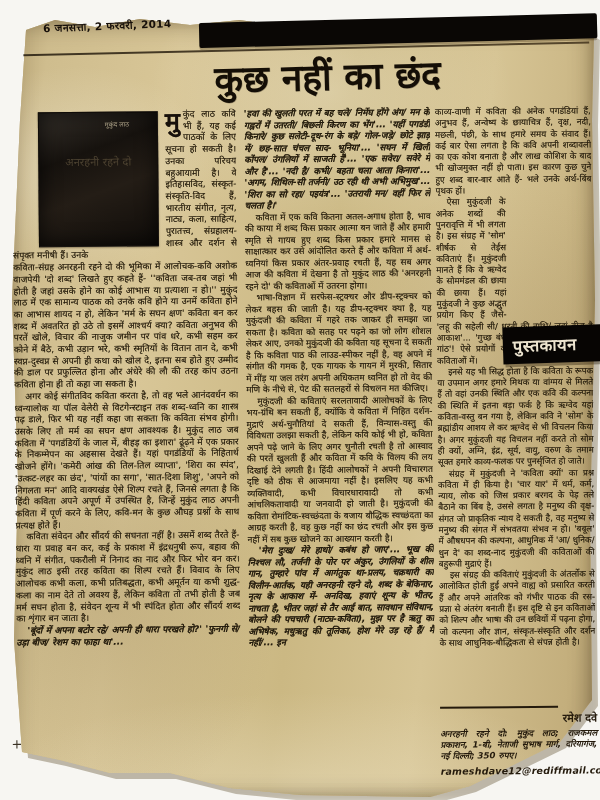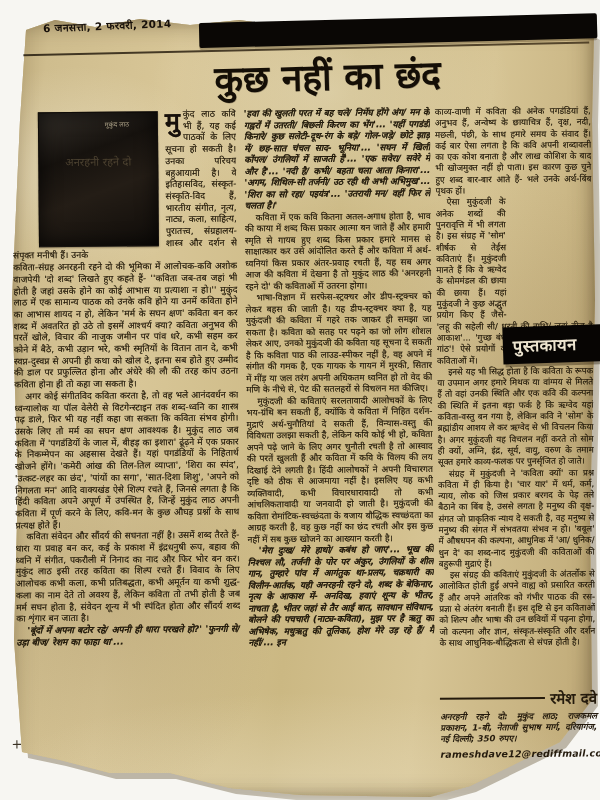--- a/index.html
+++ b/index.html
@@ -49,21 +49,21 @@
   .dropcap{float:left;font-size:25px;line-height:23px;font-weight:bold;margin:1px 3px 0 0;color:#17100a;}
 
   .badge-spacer{float:right;width:92px;height:38px;margin:84px -12px 2px 6px;}
   .badge{position:absolute;left:503px;top:328px;width:101px;height:37px;background:#070503;color:#ece4cf;
     display:flex;align-items:center;padding-left:10px;box-sizing:border-box;font-size:16.5px;font-weight:bold;
     letter-spacing:.5px;transform:rotate(-1.4deg);box-shadow:2px 3px 0 rgba(45,32,12,.4);}
 
   .footer{position:absolute;left:437px;top:690px;width:157px;color:#241a0c;}
   .sigline{display:flex;align-items:center;gap:5px;}
   .sigline .rule{flex:1;height:2px;background:#241a0c;}
-  .reviewer{font-weight:bold;font-size:15px;white-space:nowrap;}
+  .reviewer{font-weight:bold;font-size:11px;white-space:nowrap;margin-top:22px;}
   .bookinfo{font-style:italic;font-weight:bold;font-size:8.6px;line-height:11px;text-align:justify;margin-top:3px;}
   .email{font-style:italic;font-weight:bold;font-size:9.5px;text-align:right;margin-top:4px;letter-spacing:.2px;}
 
   .regmark{position:absolute;left:8px;top:734px;font-size:13px;color:#3b3326;}
 </style>
 </head>
 <body>
 
 <div class="stage">
   <div class="sheet-shadow"></div>

